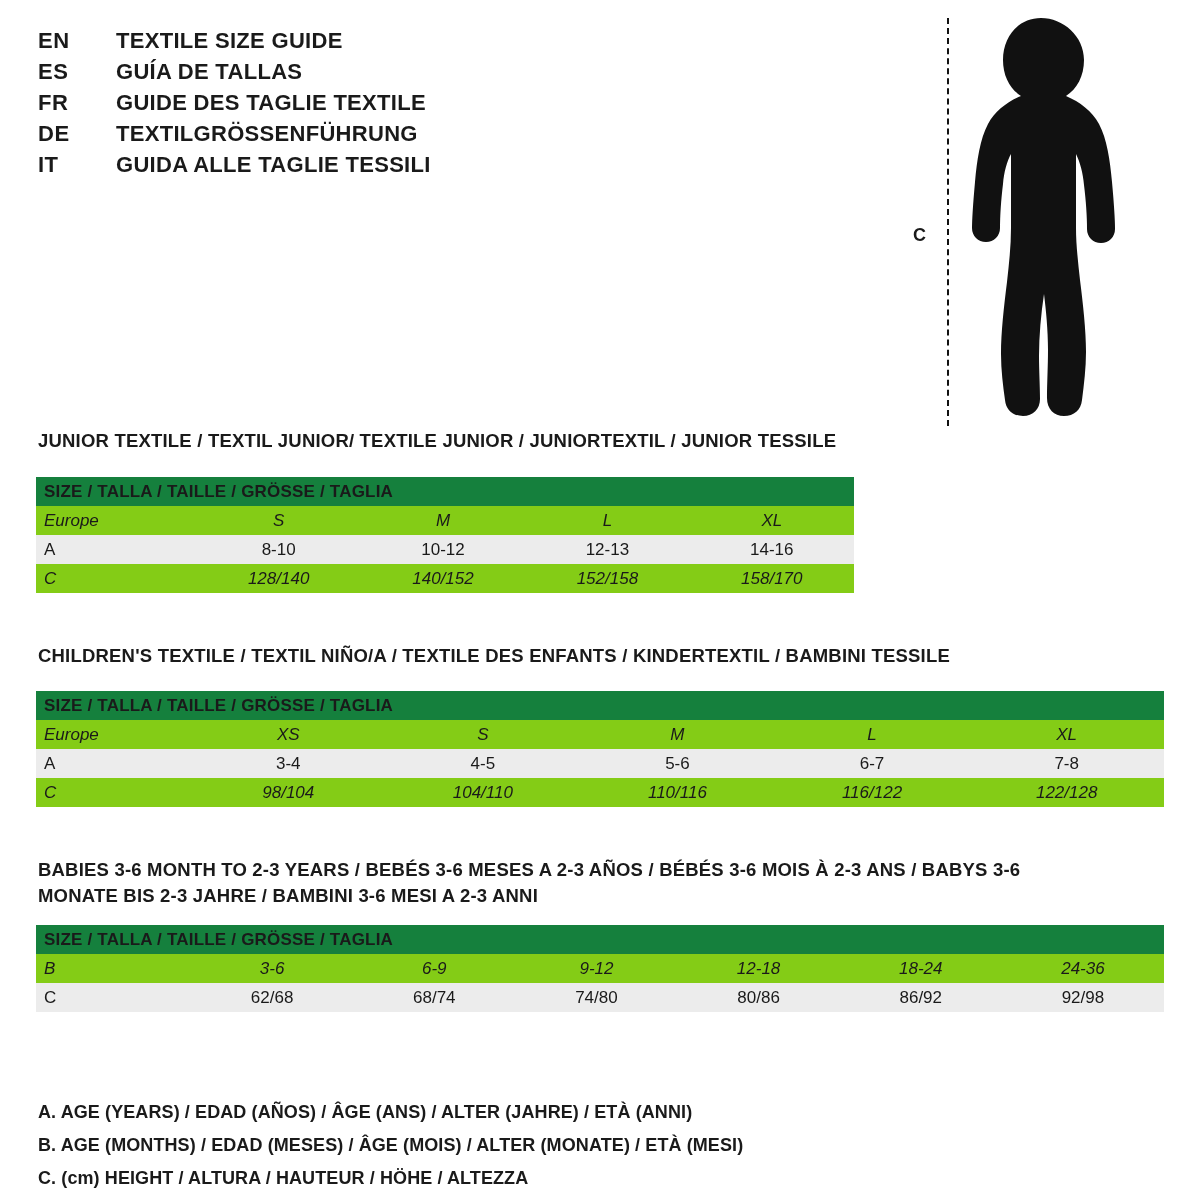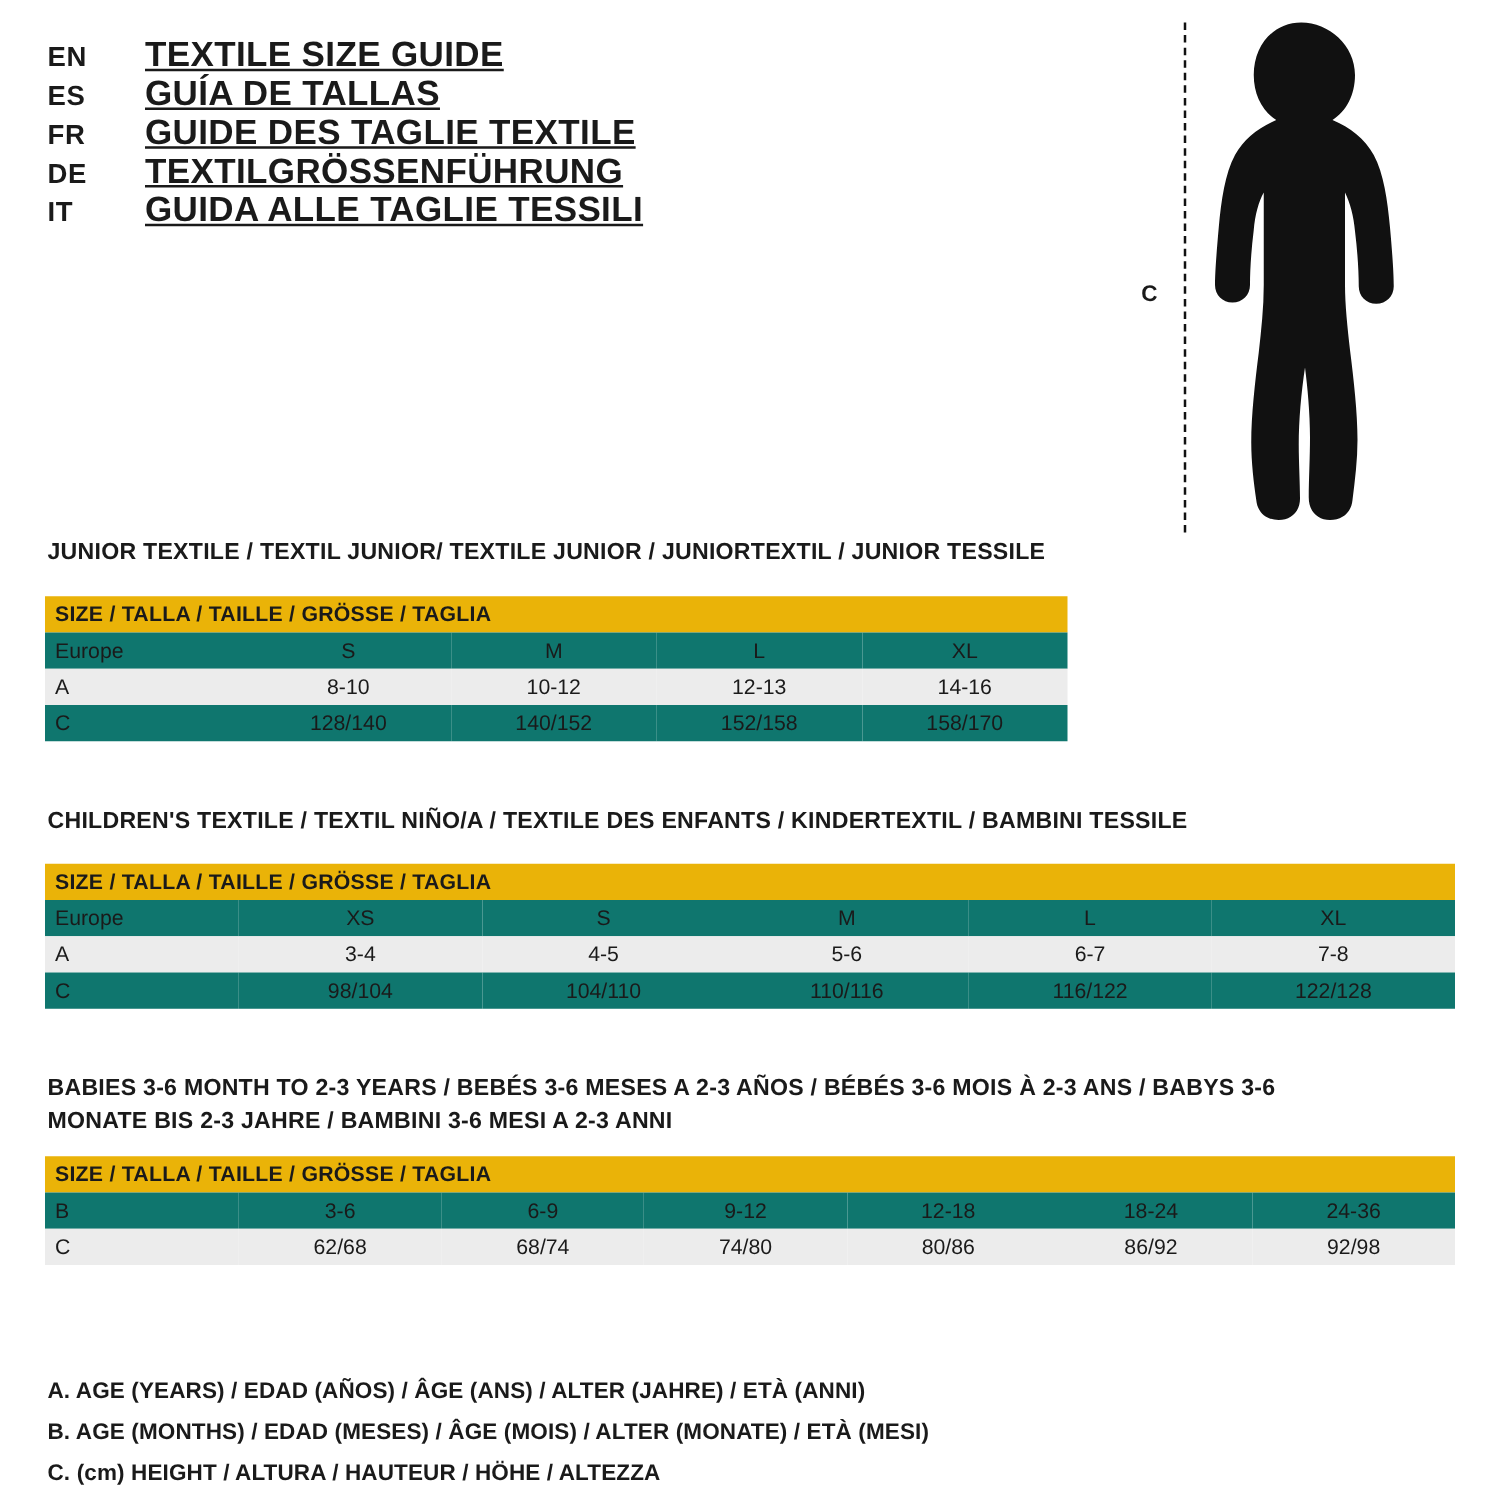--- a/index.html
+++ b/index.html
@@ -34,25 +34,24 @@
     align-items: baseline;
     height: 31px;
   }
   .lang-code {
     width: 78px;
     font-size: 22px;
     font-weight: bold;
     letter-spacing: 0.5px;
   }
   .lang-title {
-    font-size: 28px;
+    font-size: 22px;
     font-weight: bold;
     letter-spacing: 0.3px;
     white-space: nowrap;
-    text-decoration: underline;
   }
 
   
   .figure-wrap {
     position: absolute;
     left: 905px;
     top: 10px;
     width: 230px;
     height: 420px;
   }
@@ -93,27 +92,27 @@
     position: absolute;
     border-collapse: collapse;
     font-size: 17px;
   }
   table.size-table td {
     padding: 0;
     height: 29px;
     vertical-align: middle;
   }
   .band {
-    background: #eab308;
+    background: #15803d;
     font-weight: bold;
     letter-spacing: 0.2px;
     padding-left: 8px !important;
     font-size: 17px;
   }
-  .row-light { background: #0f766e; }
+  .row-light { background: #84cc16; font-style: italic; }
   .row-grey  { background: #ececec; }
   .cell-label {
     padding-left: 8px !important;
     text-align: left;
   }
   .cell-val {
     text-align: center;
   }
 
   

